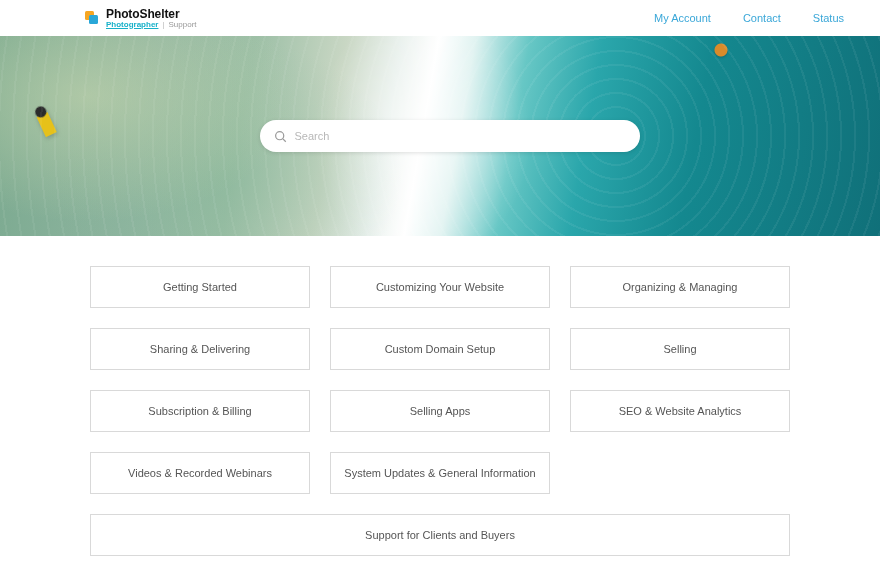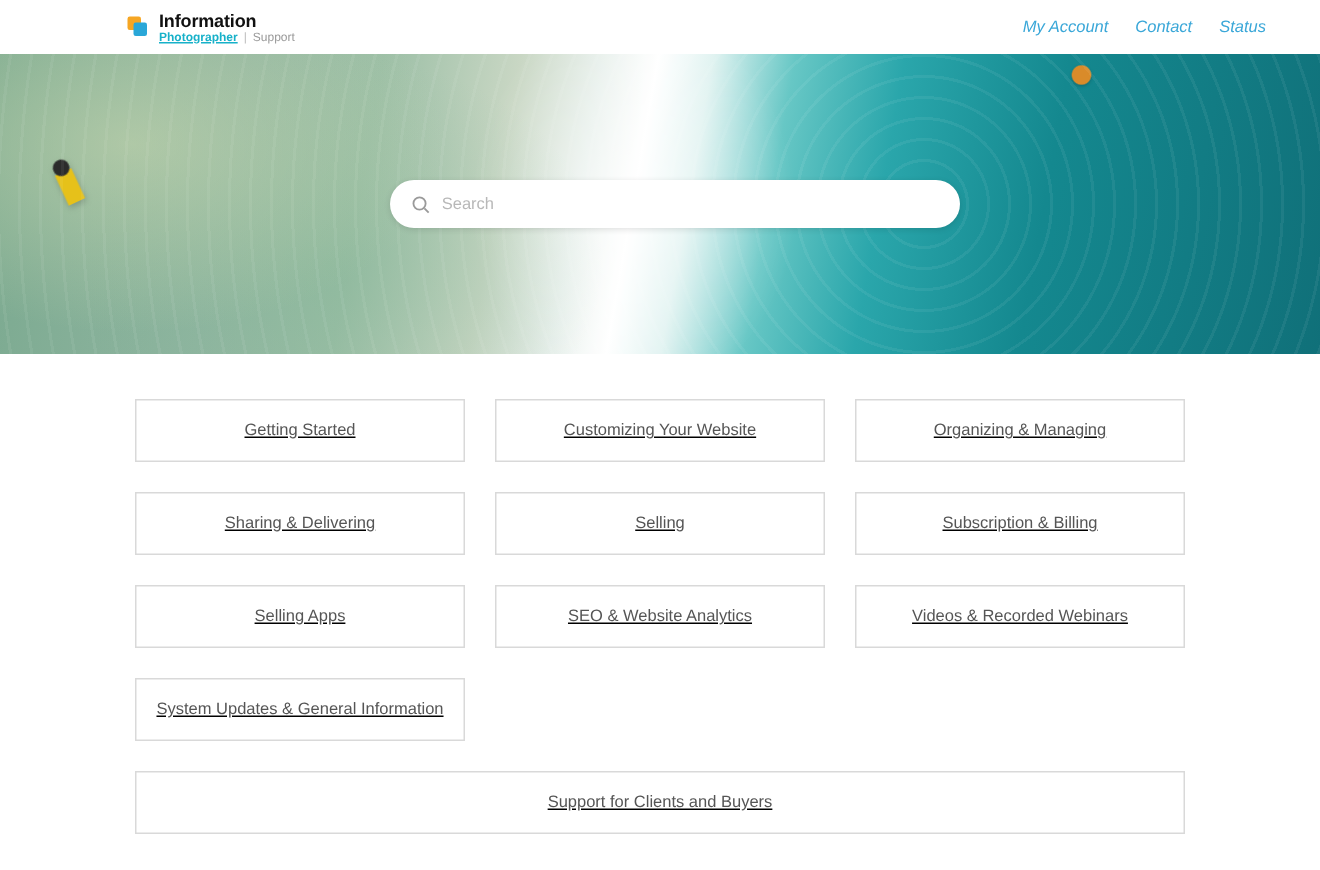--- a/index.html
+++ b/index.html
@@ -16,21 +16,21 @@
   .logo-mark {
     width: 16px; height: 16px; position: relative;
   }
   .logo-mark svg { display: block; }
   .logo-text { display: flex; flex-direction: column; line-height: 1; }
   .logo-title { font-size: 12px; font-weight: 700; color: #111; letter-spacing: -0.1px; }
   .logo-sub { display: flex; gap: 4px; align-items: center; margin-top: 1px; }
   .logo-sub .prod { font-size: 8px; color: #17b1c9; font-weight: 600; text-decoration: underline; }
   .logo-sub .div { font-size: 8px; color: #bbb; }
   .logo-sub .sup { font-size: 8px; color: #999; }
-  .nav-links { display: flex; gap: 18px; font-style: italic; }
+  .nav-links { display: flex; gap: 32px; }
   .nav-link { font-size: 11px; color: #3aa7d8; text-decoration: none; cursor: pointer; }
 
   
   .hero {
     height: 200px;
     position: relative;
     display: flex;
     align-items: center;
     justify-content: center;
     overflow: hidden;
@@ -99,21 +99,21 @@
     outline: none;
     font-size: 11px;
     color: #444;
     background: transparent;
   }
   .search-bar input::placeholder { color: #b8b8b8; }
   .search-icon { width: 13px; height: 13px; flex-shrink: 0; }
   .search-icon svg { display:block; stroke:#9a9a9a; }
 
   
-  .grid-wrap { padding: 30px 90px 0; text-decoration: underline; }
+  .grid-wrap { padding: 30px 90px 0; }
   .grid {
     display: grid;
     grid-template-columns: repeat(3, 1fr);
     gap: 20px 20px;
   }
   .card {
     border: 1px solid #d9d9d9;
     height: 42px;
     display: flex;
     align-items: center;
@@ -130,21 +130,21 @@
 
 <div class="header">
   <div class="logo-block">
     <span class="logo-mark">
       <svg width="16" height="16" viewBox="0 0 16 16">
         <rect x="1" y="1" width="9" height="9" rx="1.5" fill="#f6a623"></rect>
         <rect x="5" y="5" width="9" height="9" rx="1.5" fill="#2aa7d8"></rect>
       </svg>
     </span>
     <span class="logo-text">
-      <span class="logo-title">Information</span>
+      <span class="logo-title">PhotoShelter</span>
       <span class="logo-sub">
         <span class="prod">Photographer</span>
         <span class="div">|</span>
         <span class="sup">Support</span>
       </span>
     </span>
   </div>
   <div class="nav-links">
     <a class="nav-link">My Account</a>
     <a class="nav-link">Contact</a>
@@ -174,20 +174,23 @@
       <div class="card">
         <span>Customizing Your Website</span>
       </div>
       <div class="card">
         <span>Organizing &amp; Managing</span>
       </div>
       <div class="card">
         <span>Sharing &amp; Delivering</span>
       </div>
       <div class="card">
+        <span>Custom Domain Setup</span>
+      </div>
+      <div class="card">
         <span>Selling</span>
       </div>
       <div class="card">
         <span>Subscription &amp; Billing</span>
       </div>
       <div class="card">
         <span>Selling Apps</span>
       </div>
       <div class="card">
         <span>SEO &amp; Website Analytics</span>

